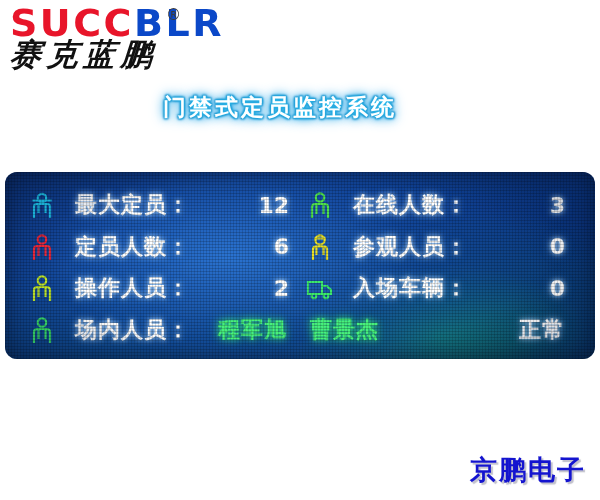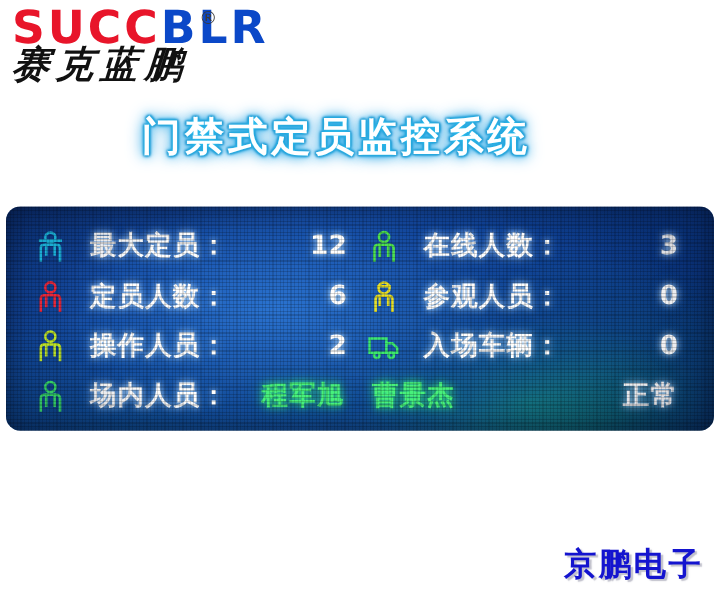--- a/index.html
+++ b/index.html
@@ -62,21 +62,21 @@
 
   
   #page-title {
     position: absolute;
     left: 0;
     top: 92px;
     width: 560px;
     text-align: center;
     font-family: "DejaVu Sans", "Liberation Sans", sans-serif;
     font-weight: 700;
-    font-size: 33px;
+    font-size: 23px;
     letter-spacing: 3px;
     color: #ffffff;
     text-shadow:
       0 0 2px #35c6f4, 0 0 4px #35c6f4,
       1px 1px 2px #0d7fc0, -1px -1px 2px #0d7fc0,
       1px -1px 2px #0d7fc0, -1px 1px 2px #0d7fc0,
       0 0 9px #1ba6e8, 0 0 14px #1295dd;
     white-space: nowrap;
   }
 

